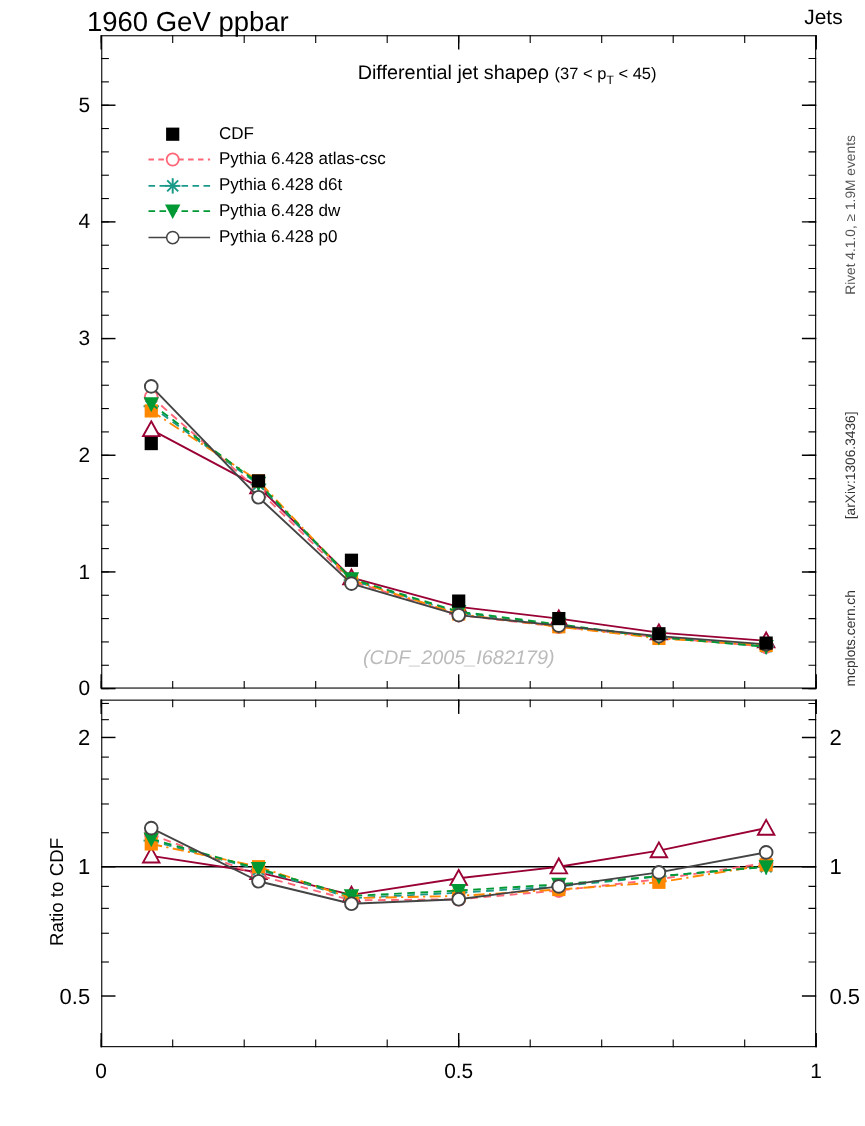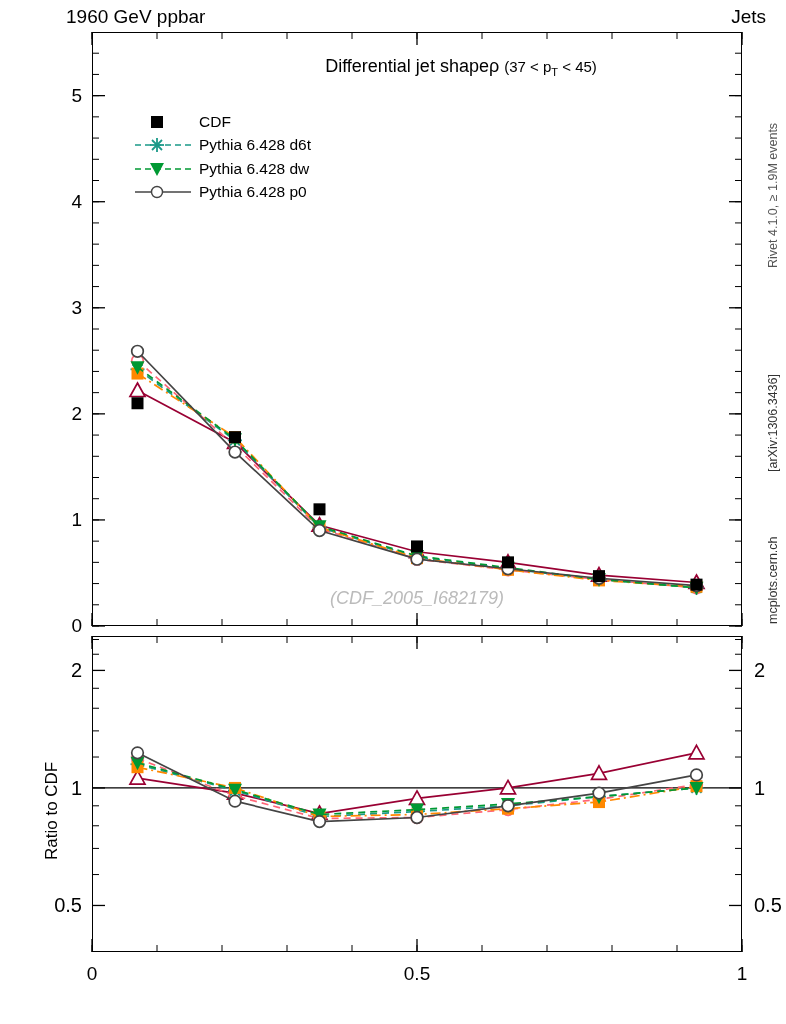--- a/index.html
+++ b/index.html
@@ -1,20 +1,20 @@
 <!DOCTYPE html>
 <html><head>
 <meta charset="utf-8">
 <style>
   html,body{margin:0;padding:0;background:#ffffff;}
   body{width:786px;height:1024px;font-family:"Liberation Sans",sans-serif;color:#000;}
   #root{position:relative;width:786px;height:1024px;overflow:hidden;}
 
   .txt{position:absolute;white-space:nowrap;}
-  .hdr-left{left:66px;top:6px;font-size:19px;}
+  .hdr-left{left:79px;top:6px;font-size:25px;}
   .hdr-right{right:20px;top:6px;font-size:19px;}
 
   
   .rot{position:absolute;transform-origin:0 0;transform:rotate(-90deg);font-size:12.5px;color:#555;white-space:nowrap;}
   .rot.dark{color:#333;}
 
   
   #mainplot{position:absolute;left:92px;top:32px;width:650px;height:594px;border:1.3px solid #000;box-sizing:border-box;}
   #ratioplot{position:absolute;left:92px;top:636px;width:650px;height:316px;border:1.3px solid #000;box-sizing:border-box;}
 
@@ -56,20 +56,29 @@
   <div id="watermark">(CDF_2005_I682179)</div>
 
   <div id="legend">
     <div class="row">
       <span class="sym">
         <svg width="56" height="22">
             <rect x="16" y="5" width="12" height="12" fill="#000"></rect>
           </svg>
       </span>
       <span class="lab">CDF</span>
+    </div>
+    <div class="row">
+      <span class="sym">
+        <svg width="56" height="22">
+            <line x1="0" y1="11" x2="56" y2="11" stroke="#ff6677" stroke-width="1.6" stroke-dasharray="5,4"></line>
+            <circle cx="22" cy="11" r="5.5" fill="#fff" stroke="#ff6677" stroke-width="1.6"></circle>
+          </svg>
+      </span>
+      <span class="lab">Pythia 6.428 atlas-csc</span>
     </div>
     <div class="row">
       <span class="sym">
         <svg width="56" height="22">
             <line x1="0" y1="11" x2="56" y2="11" stroke="#1a9988" stroke-width="1.6" stroke-dasharray="6,4"></line>
           <g stroke="#1a9988" stroke-width="1.8">
               <line x1="22" y1="4" x2="22" y2="18"></line>
               <line x1="15" y1="11" x2="29" y2="11"></line>
               <line x1="17" y1="6" x2="27" y2="16"></line>
               <line x1="27" y1="6" x2="17" y2="16"></line>

